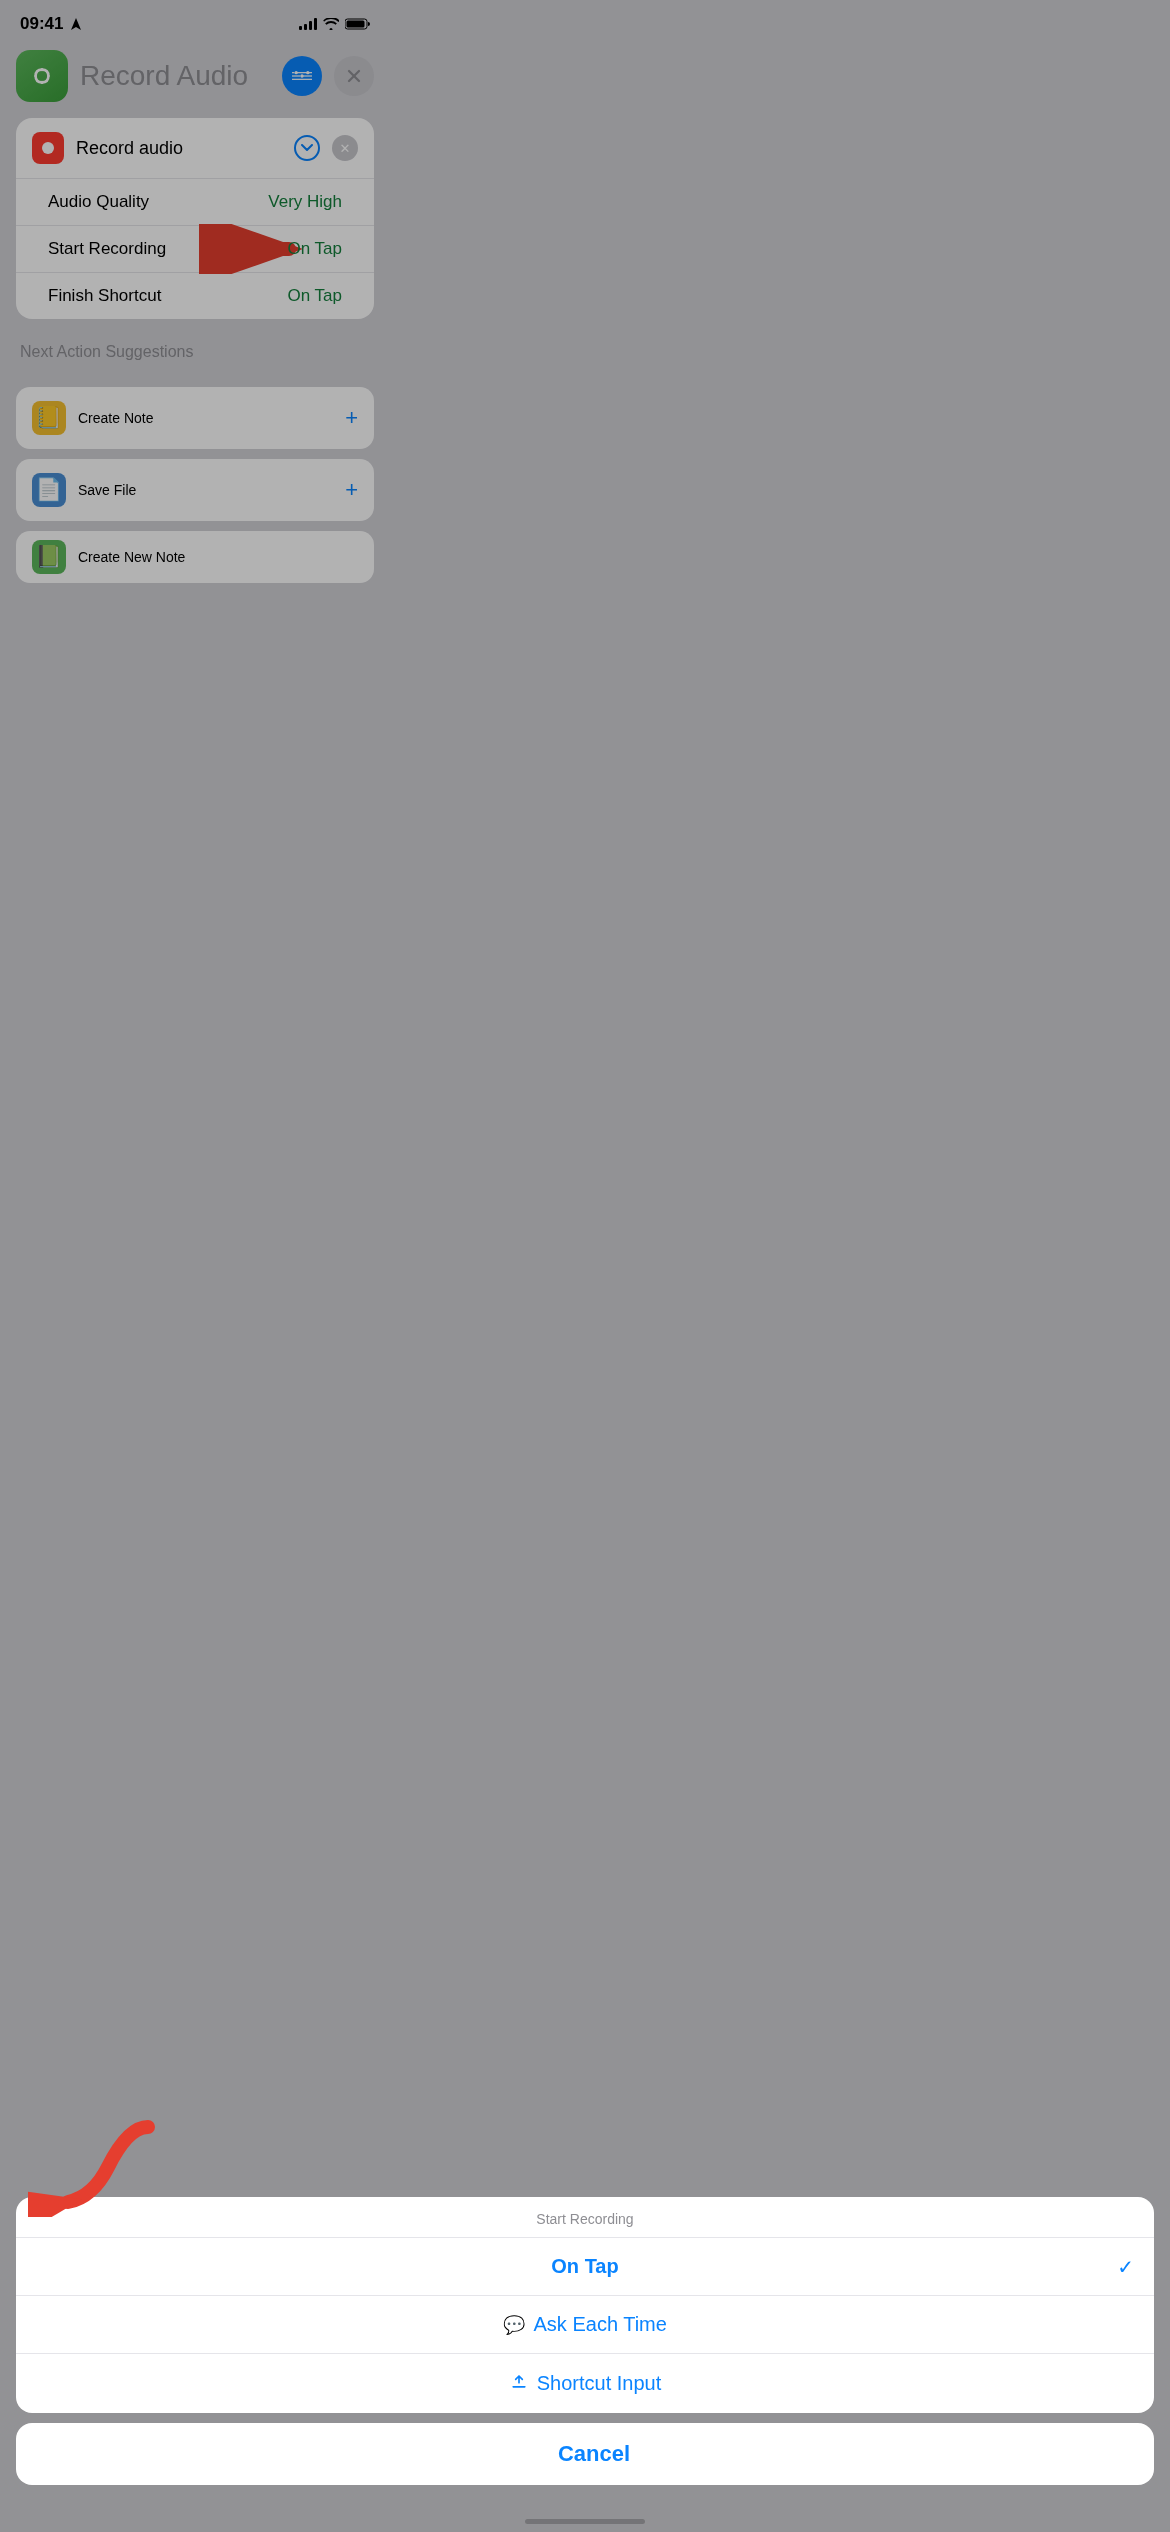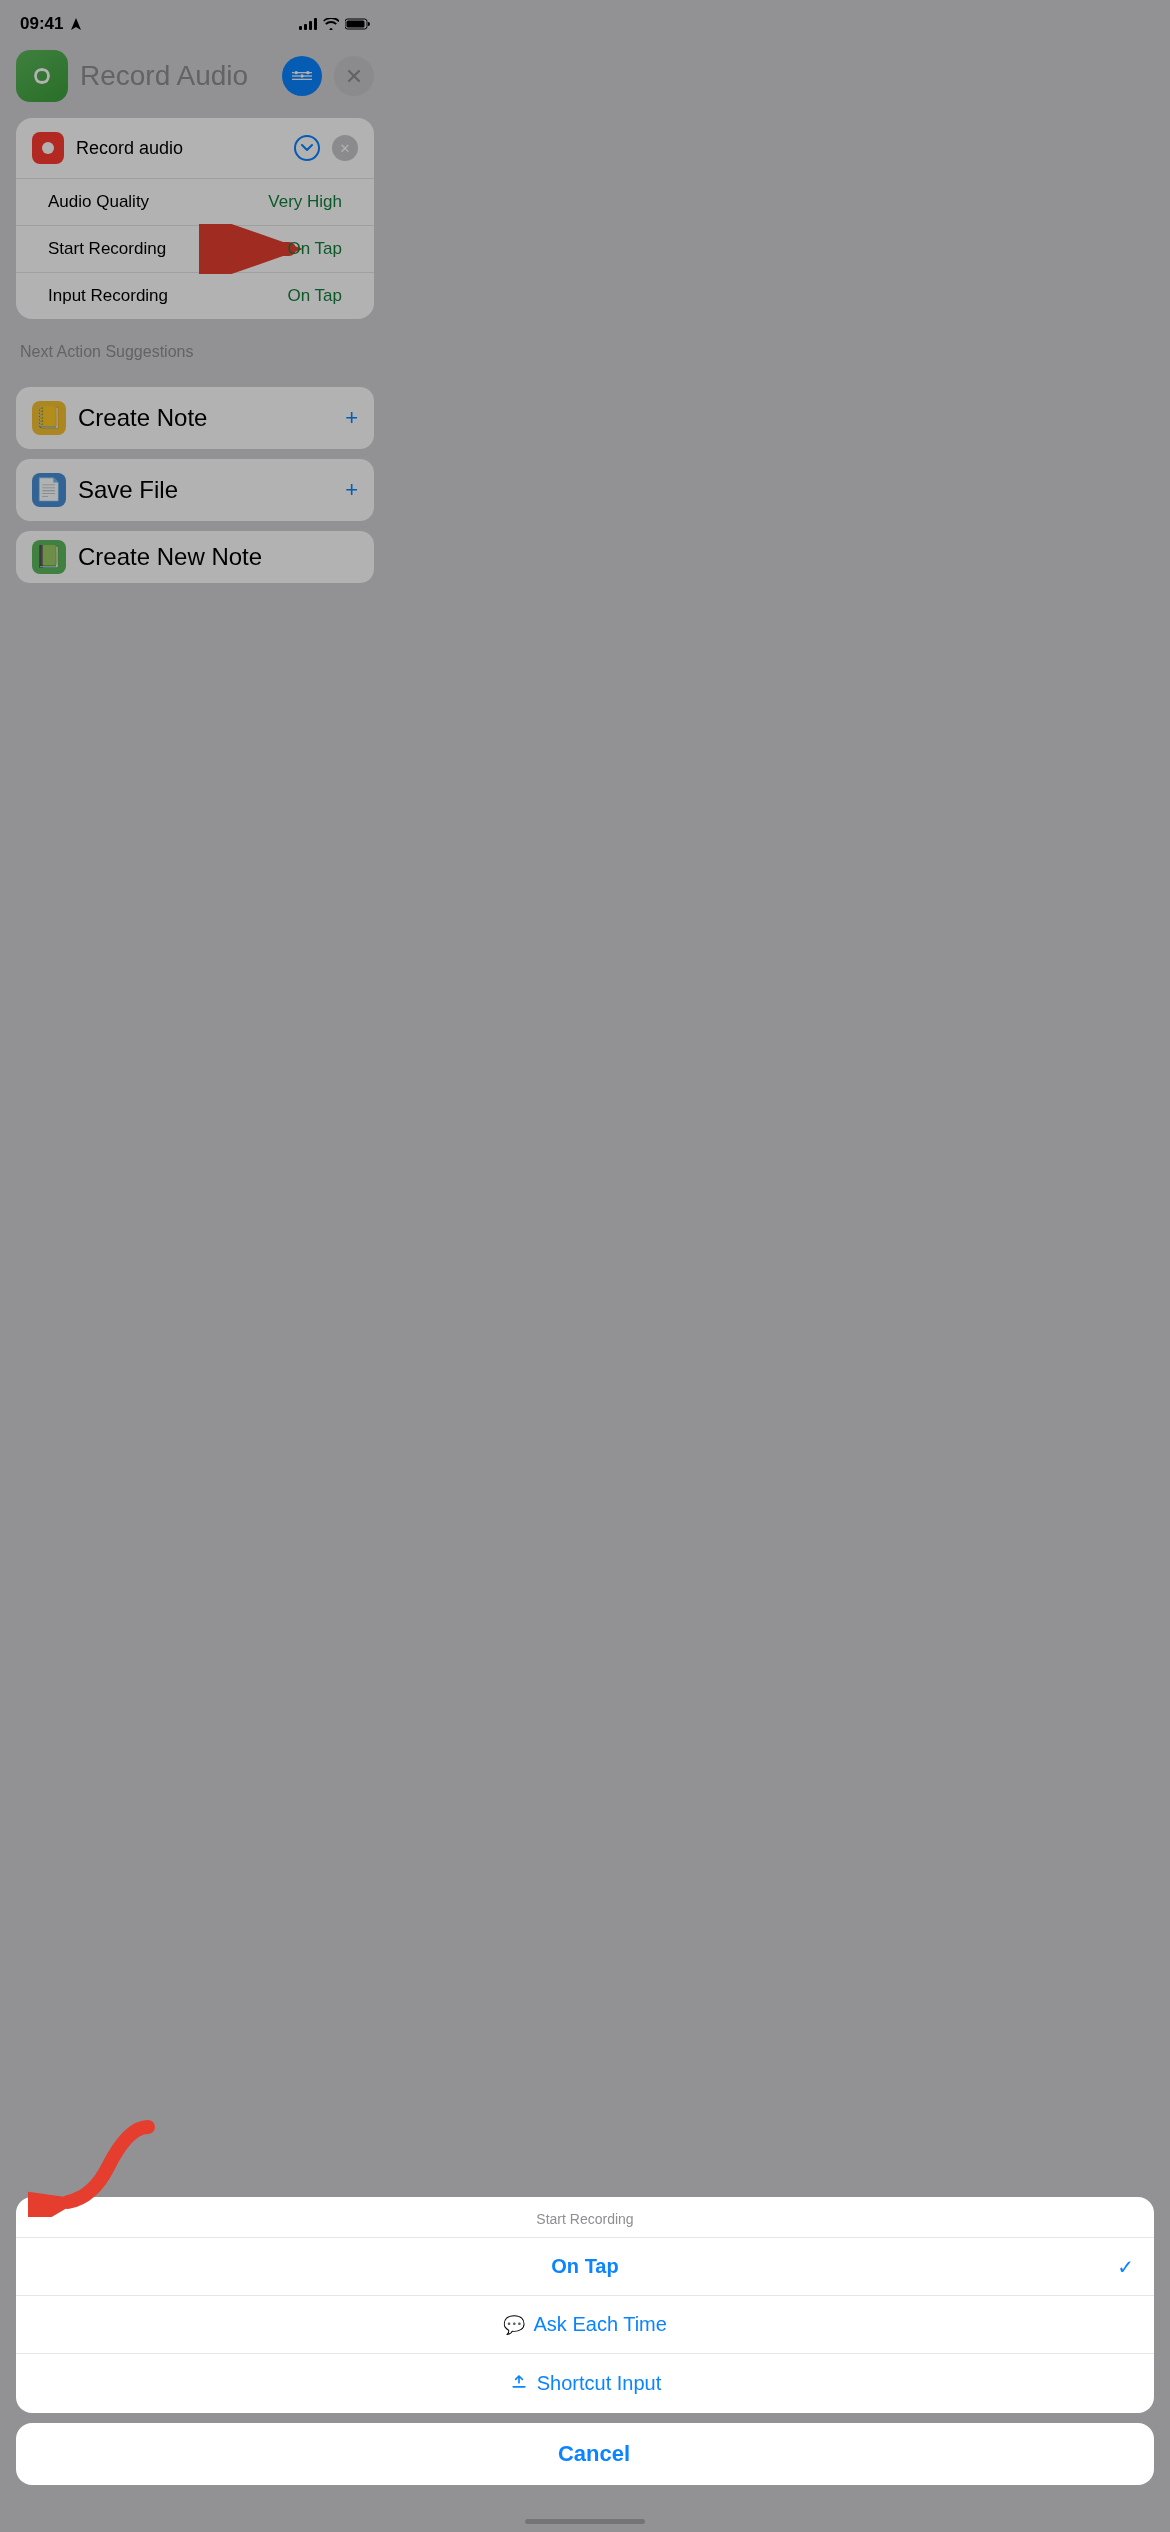--- a/index.html
+++ b/index.html
@@ -191,21 +191,21 @@
       height: 34px;
       border-radius: 8px;
       display: flex;
       align-items: center;
       justify-content: center;
       margin-right: 12px;
       font-size: 20px;
     }
     .suggestion-label {
       flex: 1;
-      font-size: 24px;
+      font-size: 14px;
       font-weight: 500;
       color: #000;
     }
     .suggestion-add {
       font-size: 22px;
       color: #0a84ff;
       font-weight: 300;
     }
 
     .suggestion-item-partial {
@@ -405,21 +405,21 @@
           <marker id="arrowhead" markerWidth="10" markerHeight="7" refX="9" refY="3.5" orient="auto">
             <polygon points="0 0, 10 3.5, 0 7" fill="#e53e2f"></polygon>
           </marker>
         </defs>
         <line x1="5" y1="25" x2="90" y2="25" stroke="#e53e2f" stroke-width="14" marker-end="url(#arrowhead)" stroke-linecap="round"></line>
       </svg>
       <span class="card-row-value" style="position:relative;z-index:11;">On Tap</span>
     </div>
 
     <div class="card-row">
-      <span class="card-row-label">Input Recording</span>
+      <span class="card-row-label">Finish Shortcut</span>
       <span class="card-row-value">On Tap</span>
     </div>
   </div>
 
   <div class="section-title">Next Action Suggestions</div>
 
   <div class="suggestion-item">
     <div class="suggestion-icon" style="background:#f5c030; font-size:22px;">📒</div>
     <span class="suggestion-label">Create Note</span>
     <span class="suggestion-add">+</span>

